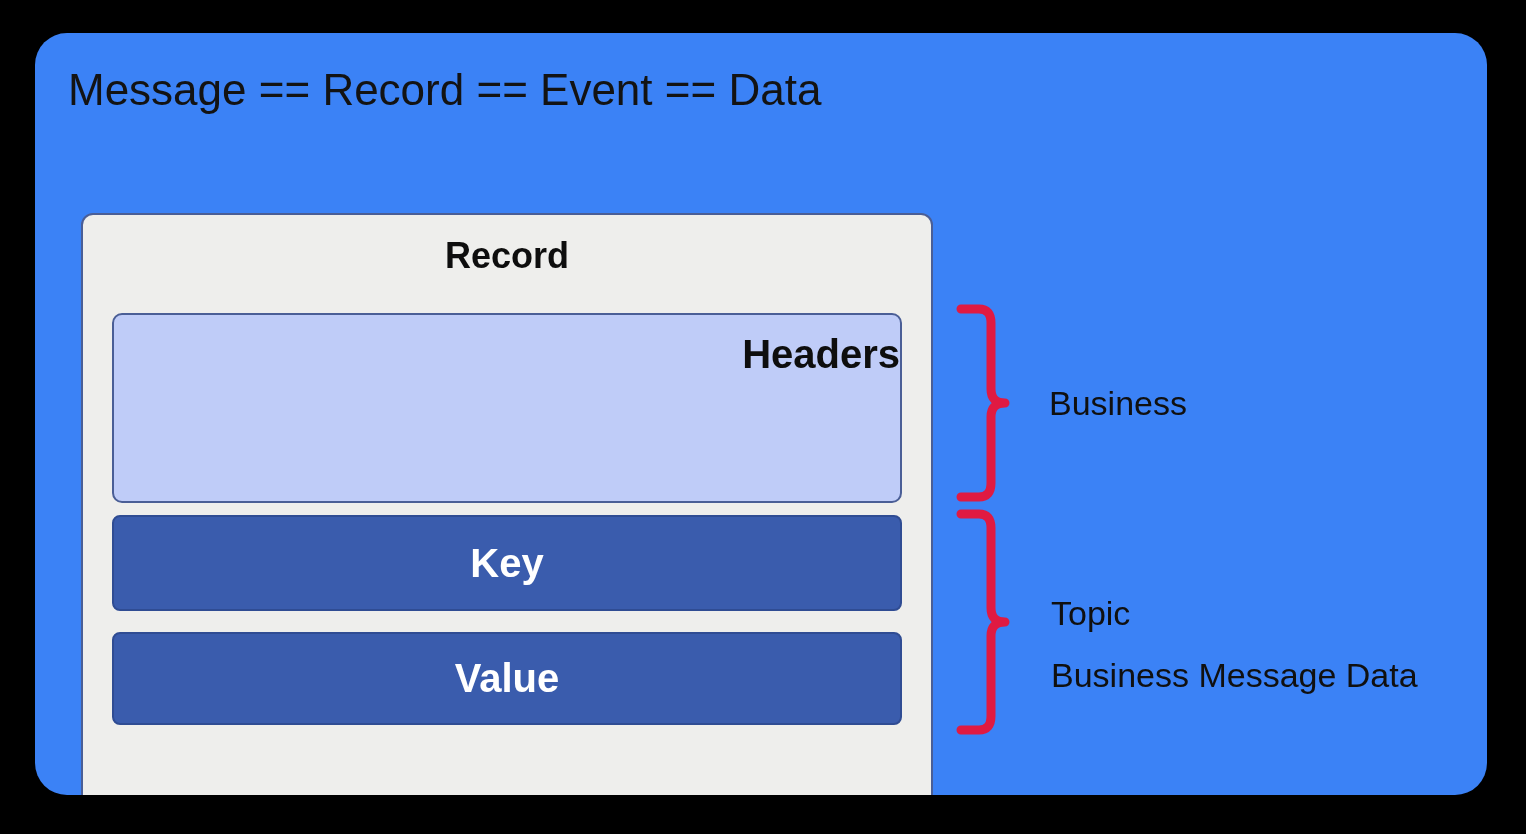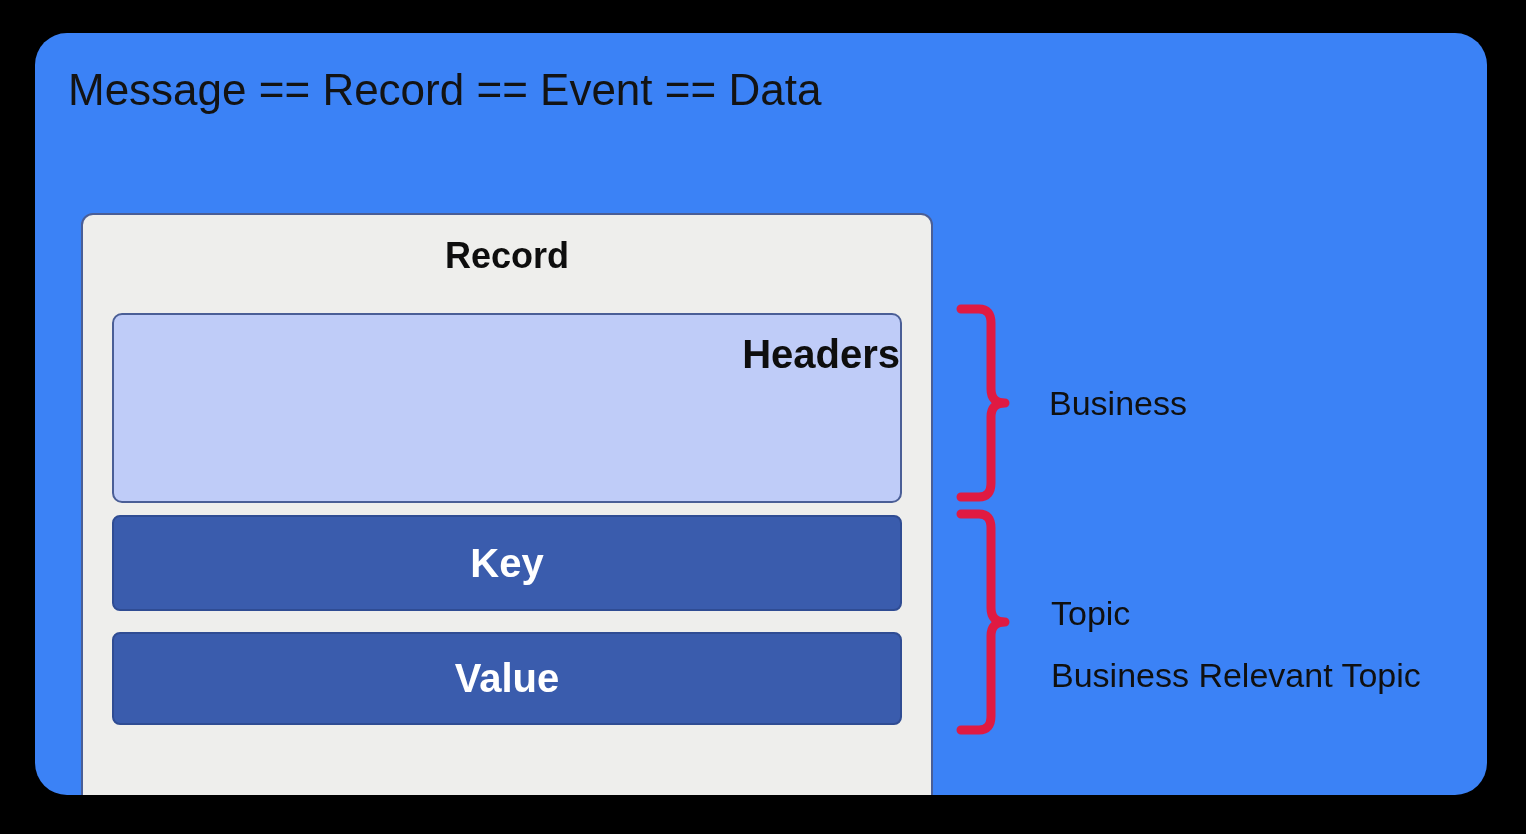--- a/index.html
+++ b/index.html
@@ -173,16 +173,16 @@
     </svg>
 
     <svg class="brace brace-body" viewBox="0 0 62 224" preserveAspectRatio="none">
       <path d="M 4 4 L 22 4 Q 34 4 34 18 L 34 98 Q 34 112 48 112 Q 34 112 34 126 L 34 206 Q 34 220 22 220 L 4 220" fill="none" stroke="#e01a42" stroke-width="9" stroke-linecap="round" stroke-linejoin="round"></path>
     </svg>
 
     <div class="annot annot-metadata">Business</div>
 
     <div class="annot annot-body">Topic</div>
 
-    <div class="annot annot-brd">Business Relevant Topic</div>
+    <div class="annot annot-brd">Business Message Data</div>
 
   </div>
 </div>
 
 </body></html>

